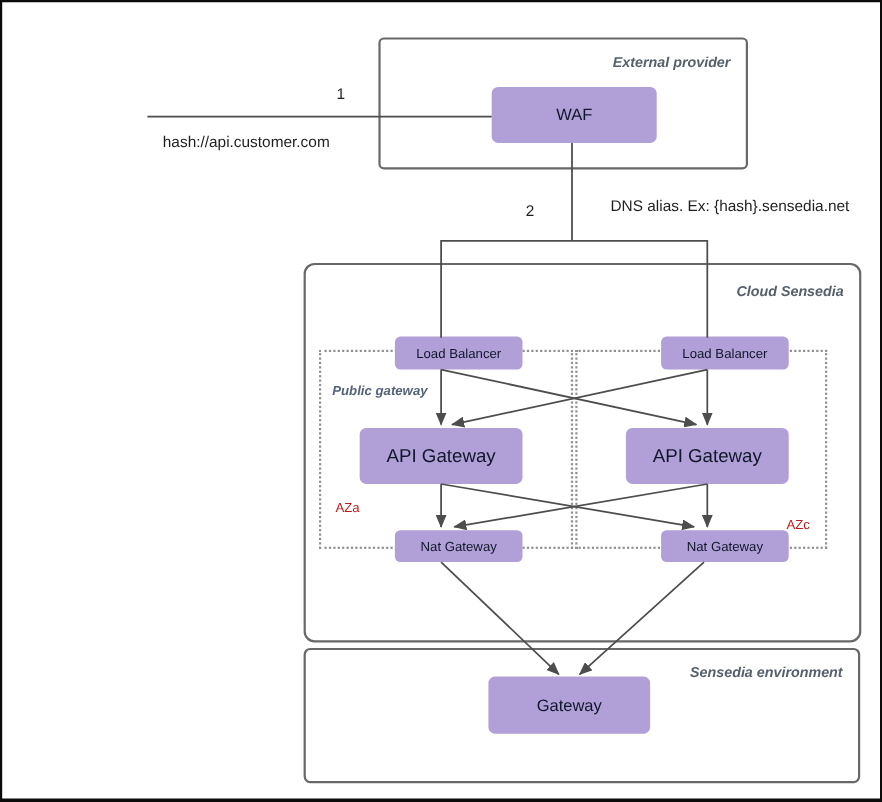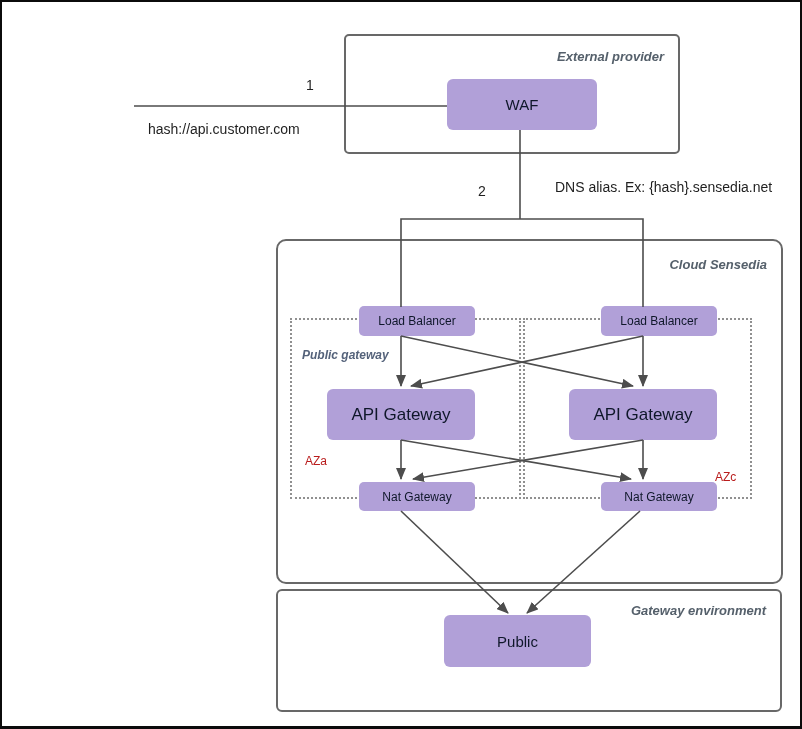--- a/index.html
+++ b/index.html
@@ -112,24 +112,24 @@
   <div class="node small" style="left:341px; top:304px; width:116px; height:30px;">Load Balancer</div>
   <div class="node small" style="left:583px; top:304px; width:116px; height:30px;">Load Balancer</div>
 
   <div class="node large" style="left:325px; top:387px; width:148px; height:51px;">API Gateway</div>
   <div class="node large" style="left:567px; top:387px; width:148px; height:51px;">API Gateway</div>
 
   <div class="node small" style="left:341px; top:480px; width:116px; height:29px;">Nat Gateway</div>
   <div class="node small" style="left:583px; top:480px; width:116px; height:29px;">Nat Gateway</div>
 
   <div class="container" style="left:274px; top:587px; width:506px; height:123px; border-radius:6px;">
-    <span class="container-label" style="top:12px;">Gateway environment</span>
+    <span class="container-label" style="top:12px;">Sensedia environment</span>
   </div>
 
-  <div class="node medium" style="left:442px; top:613px; width:147px; height:52px;">Public</div>
+  <div class="node medium" style="left:442px; top:613px; width:147px; height:52px;">Gateway</div>
 
   <svg class="wires">
     <defs>
       <marker id="arrow" viewBox="0 0 12 10" markerWidth="12" markerHeight="10" refX="11" refY="5" orient="auto" markerUnits="userSpaceOnUse">
         <path d="M0,0 L12,5 L0,10 Z" fill="#4d4d4d"></path>
       </marker>
     </defs>
     <g stroke="#4d4d4d" stroke-width="1.6" fill="none">
 
       <path d="M132,104 L445,104"></path>

